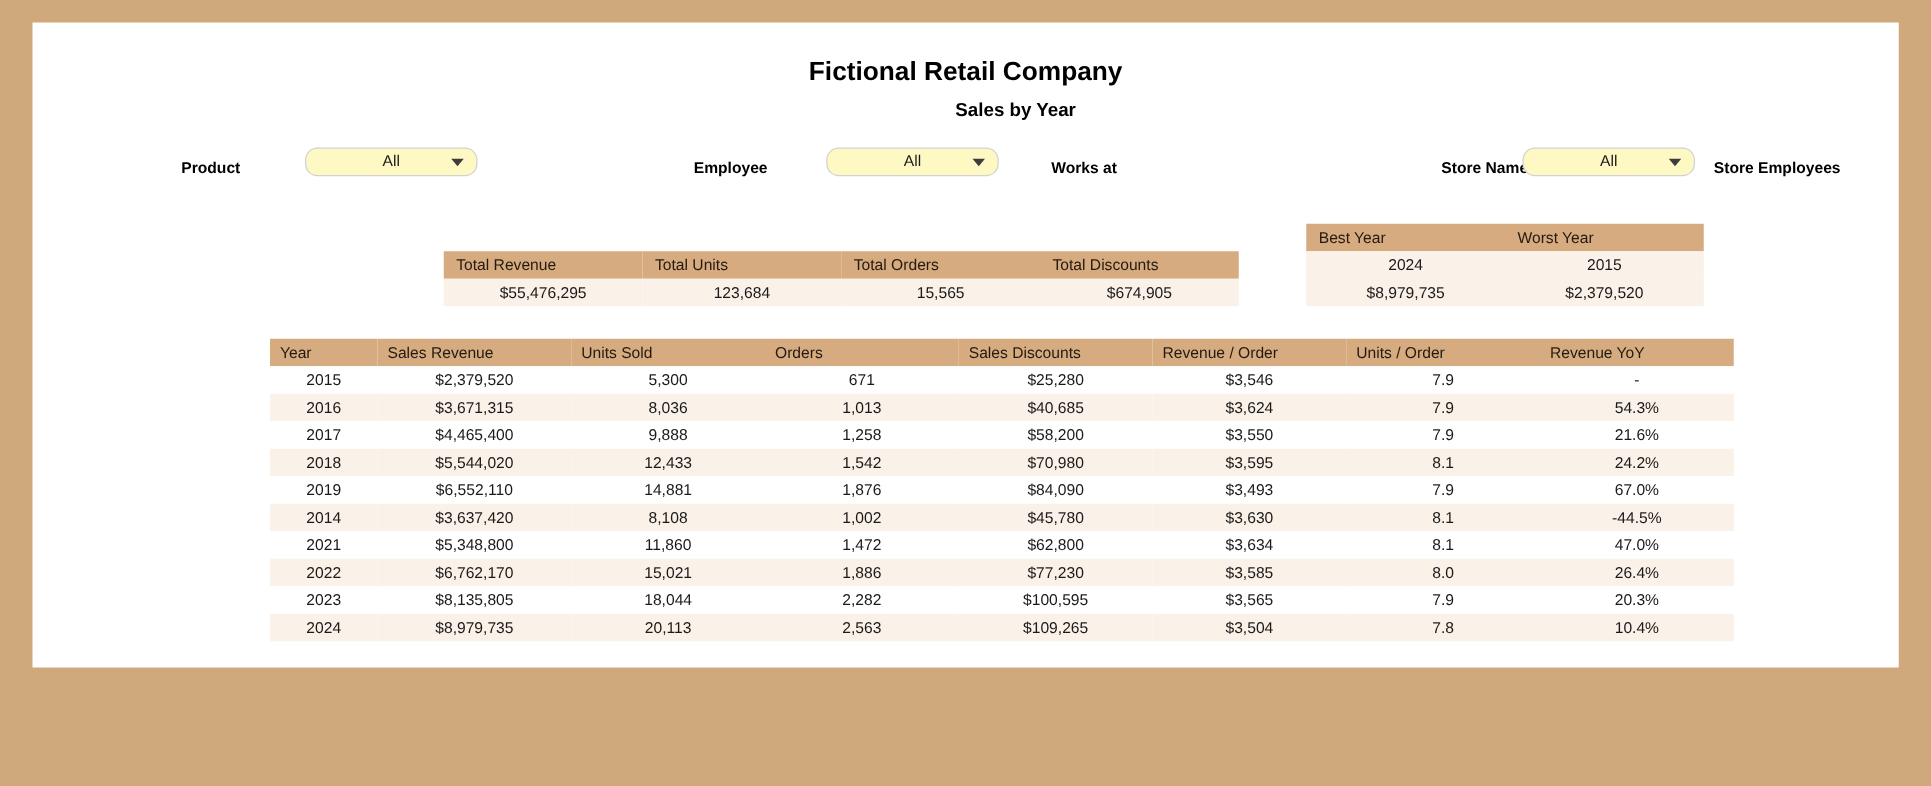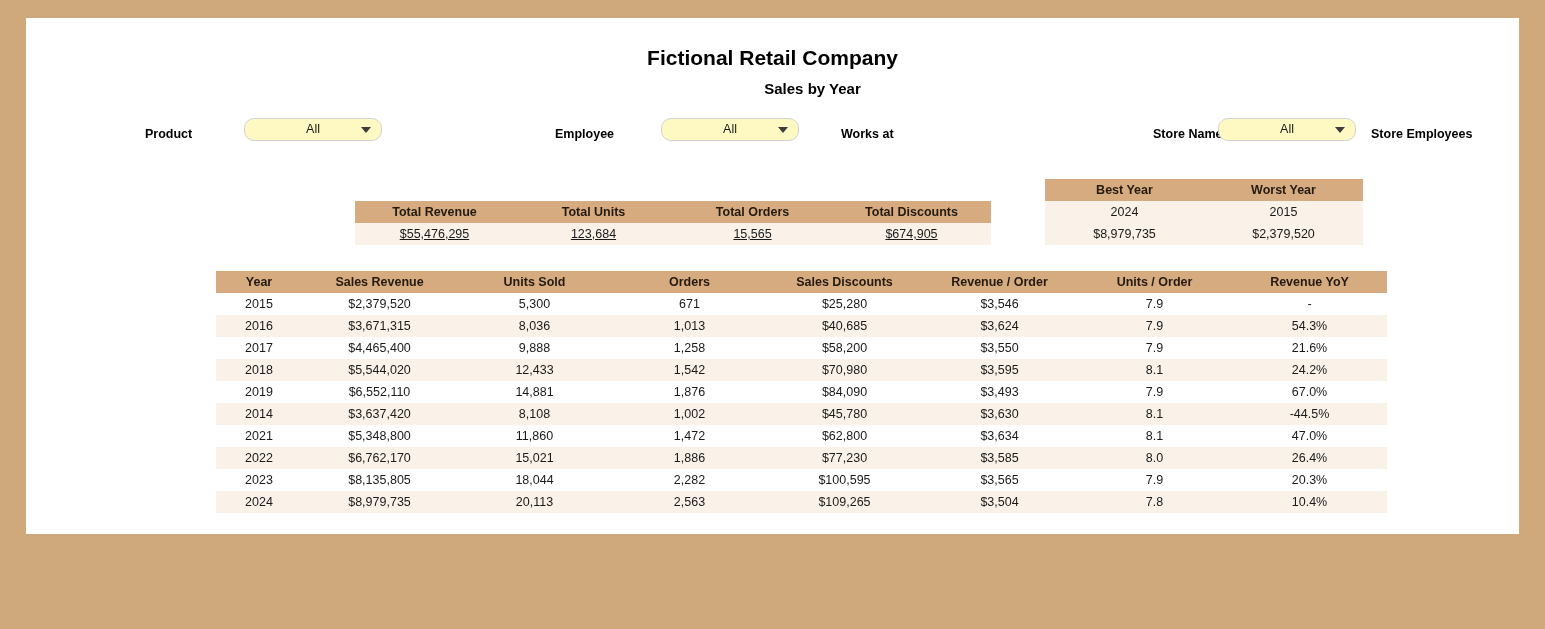--- a/index.html
+++ b/index.html
@@ -84,42 +84,41 @@
   }
 
   
   table {
     border-collapse: collapse;
     font-size: 12.5px;
     color: #1a1a1a;
   }
   th {
     background: #d6ab7f;
-    font-weight: bold;
+    font-weight: normal;
     color: #241a10;
     padding: 4px 10px;
-    text-align: center;
+    text-align: left;
     white-space: nowrap;
   }
   td {
     padding: 4px 10px;
     text-align: center;
     white-space: nowrap;
   }
 
   
   .kpi {
     position: absolute;
     left: 329px;
     top: 183px;
   }
   .kpi th { width: 139px; }
   .kpi td {
     background: #faf1e8;
-    text-decoration: underline;
   }
 
   
   .bestworst {
     position: absolute;
     left: 1019px;
     top: 161px;
   }
   .bestworst th { width: 139px; }
   .bestworst td {

